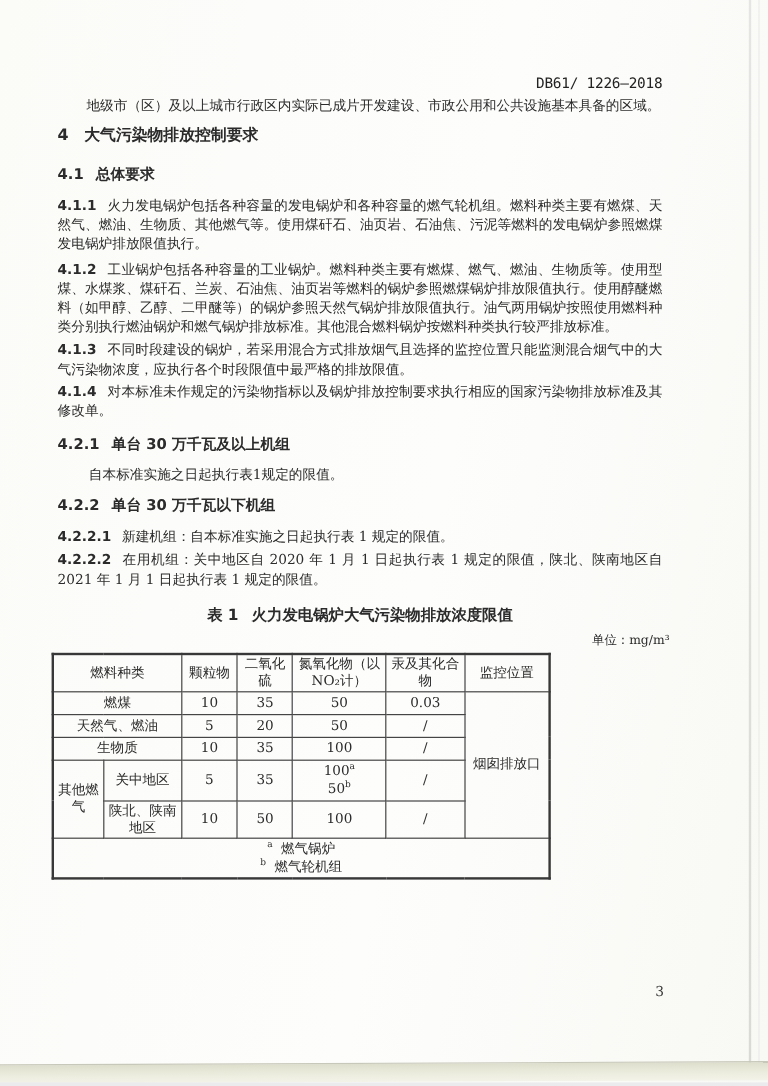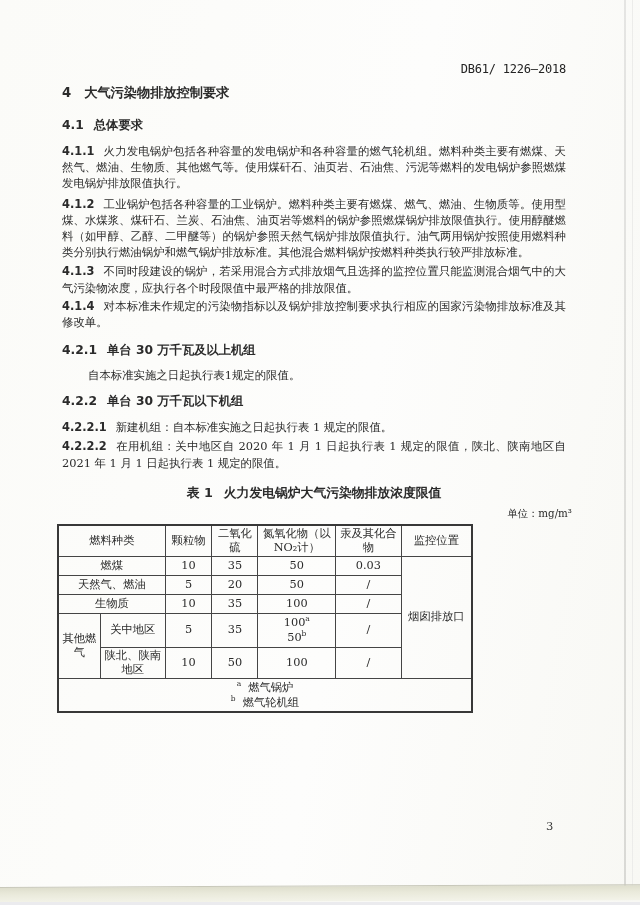--- a/index.html
+++ b/index.html
@@ -2,21 +2,21 @@
 <html><head>
 <meta charset="utf-8">
 <style>
   html,body { margin:0; padding:0; background:#e9e9e9; }
   .page {
     position:relative; width:640px; height:905px; overflow:hidden;
     background:linear-gradient(100deg,#fbfbf8 0%, #fdfdfc 55%, #f8f8f4 100%);
     font-family:"DejaVu Serif","Liberation Serif",serif;
     color:#2b2b2b;
   }
-  .content { position:absolute; left:62px; top:0; width:504px; }
+  .content { position:absolute; left:48px; top:0; width:504px; }
 
   .doc-number {
     padding-top:62px; text-align:right;
     font-family:"DejaVu Sans Mono","Liberation Mono",monospace;
     font-size:12px; letter-spacing:-0.2px; color:#232323;
   }
 
   .clause-no {
     margin-top:11px; font-family:"DejaVu Sans","Liberation Sans",sans-serif;
     font-weight:bold; font-size:12.5px;
@@ -82,20 +82,21 @@
 </style>
 </head>
 <body>
 
 <div class="page">
   <div class="content">
 
     <div class="doc-number">DB61/ 1226—2018</div>
 
 
+    <div class="def">地级市（区）及以上城市行政区内实际已成片开发建设、市政公用和公共设施基本具备的区域。</div>
 
     <div class="h1">
       <span class="hn">4</span><span>大气污染物排放控制要求</span>
     </div>
 
     <div class="h2 h2-41">
       <span class="hn">4.1</span><span>总体要求</span>
     </div>
 
     <p class="clause c411"><span class="cnum">4.1.1</span><span>火力发电锅炉包括各种容量的发电锅炉和各种容量的燃气轮机组。燃料种类主要有燃煤、天然气、燃油、生物质、其他燃气等。使用煤矸石、油页岩、石油焦、污泥等燃料的发电锅炉参照燃煤发电锅炉排放限值执行。</span></p>

